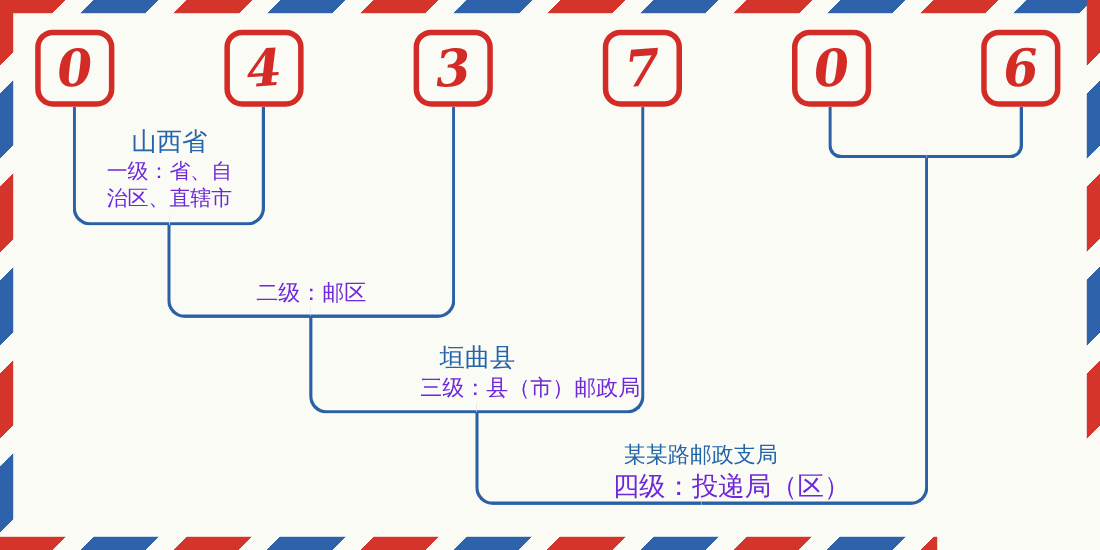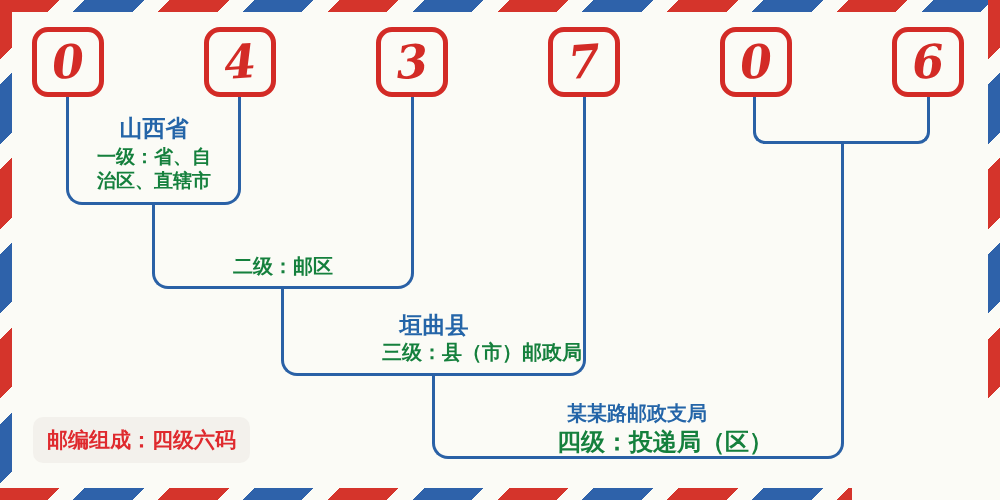--- a/index.html
+++ b/index.html
@@ -52,23 +52,23 @@
   #brBL{left:152px;top:204px;width:130px;height:85px;}
   #brBR{left:282px;top:97px;width:132px;height:192px;}
   #brCL{left:281px;top:287px;width:152px;height:89px;}
   #brCR{left:433px;top:97px;width:153px;height:279px;}
   #brDL{left:432px;top:374px;width:206px;height:85px;}
   #brDR{left:638px;top:143px;width:206px;height:316px;}
   #brEL{left:753px;top:97px;width:89px;height:47px;border-bottom-left-radius:12px;}
   #brER{left:842px;top:97px;width:88px;height:47px;border-bottom-right-radius:12px;}
 
   
-  .lbl{position:absolute;text-align:center;font-weight:bold;white-space:pre-line;}
+  .lbl{position:absolute;text-align:center;font-weight:normal;white-space:pre-line;}
   .blue{color:#2465a8;}
-  .red{color:#15803d;}
+  .red{color:#6d28d9;}
   #lblProv{left:66px;top:113px;width:176px;font-size:23px;}
   #lblL1{left:60px;top:145px;width:188px;font-size:19px;line-height:24px;}
   #lblL2{left:183px;top:253px;width:200px;font-size:20px;}
   #lblCounty{left:334px;top:310px;width:200px;font-size:23px;}
   #lblL3{left:284px;top:339px;width:300px;font-size:20px;padding-left:48px;}
   #lblBranch{left:487px;top:400px;width:300px;font-size:20px;}
   #lblL4{left:473px;top:426px;width:300px;font-size:24px;text-align:right;}
   #lblDeliv{left:741px;top:108px;width:200px;font-size:20px;}
 
   
@@ -121,17 +121,14 @@
 
   <div id="lblProv" class="lbl blue">山西省</div>
   <div id="lblL1" class="lbl red">一级：省、自
 治区、直辖市</div>
   <div id="lblCounty" class="lbl blue">垣曲县</div>
   <div id="lblL2" class="lbl red">二级：邮区</div>
   <div id="lblL3" class="lbl red">三级：县（市）邮政局</div>
   <div id="lblBranch" class="lbl blue">某某路邮政支局</div>
   <div id="lblL4" class="lbl red">四级：投递局（区）</div>
 
-  <div class="badge">
-    <span>邮编组成：四级六码</span>
-  </div>
 
 </div>
 
 </body></html>

